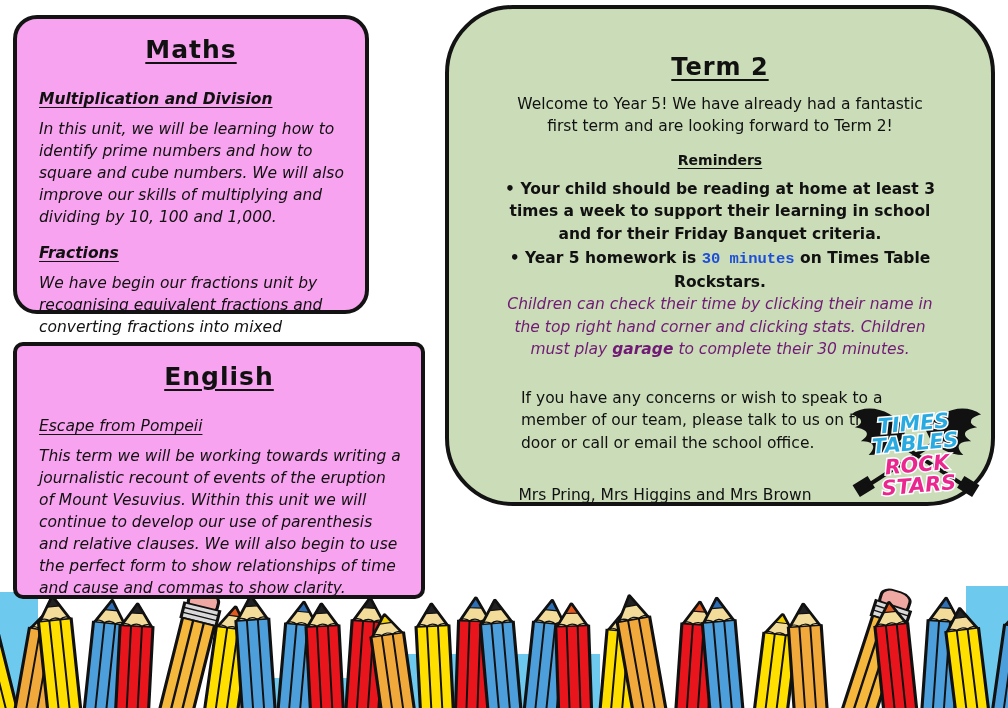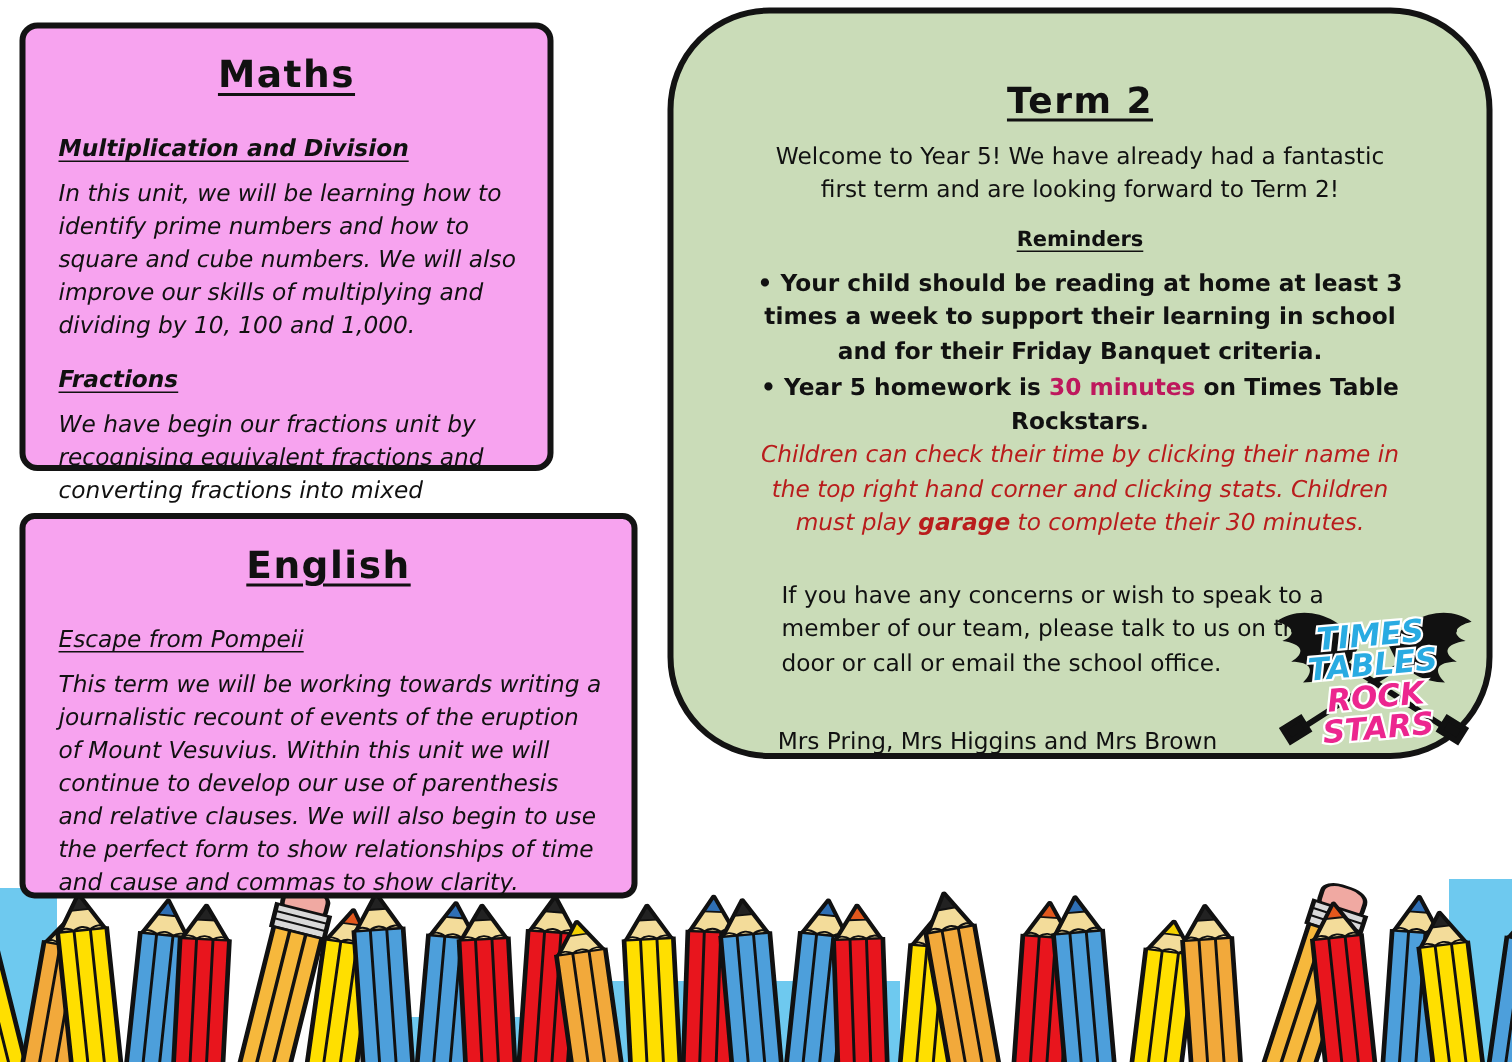--- a/index.html
+++ b/index.html
@@ -11,21 +11,21 @@
     font-family: "DejaVu Sans", "Liberation Sans", sans-serif;
     color: #111111;
   }
 
   
   .box {
     position: absolute;
     border: 4px solid #131313;
     z-index: 2;
   }
-  .box-maths   { left: 13px;  top: 15px;  width: 356px; height: 299px; border-radius: 12px; }
+  .box-maths   { left: 13px;  top: 15px;  width: 356px; height: 299px; border-radius: 24px; }
   .box-english { left: 13px;  top: 342px; width: 412px; height: 257px; border-radius: 10px; }
   .box-term    { left: 445px; top: 5px;   width: 550px; height: 501px; border-radius: 68px; padding: 26px 40px 0 40px; }
 
   .box-title {
     text-align: center;
     font-size: 25px;
     font-weight: bold;
     letter-spacing: 1px;
     text-decoration: underline;
     text-underline-offset: 4px;
@@ -159,24 +159,24 @@
 
   <div class="reminders-heading">Reminders</div>
 
   <div class="bullet-line">
     <span>•</span>
     <span>Your child should be reading at home at least 3 times a week to support their learning in school and for their Friday Banquet criteria.</span>
   </div>
 
   <div class="bullet-line second">
     <span>•</span>
-    <span>Year 5 homework is </span><span style="color: #be185d;">30 minutes</span><span> on Times Table Rockstars.</span>
-  </div>
-
-  <div class="red-note" style="color: #b91c1c;">
+    <span>Year 5 homework is </span><span style="color: #1d4ed8; font-family: Liberation Mono, monospace;">30 minutes</span><span> on Times Table Rockstars.</span>
+  </div>
+
+  <div class="red-note" style="color: #701a75;">
     <span>Children can check their time by clicking their name in the top right hand corner and clicking stats. Children must play </span><b>garage</b><span> to complete their 30 minutes.</span>
   </div>
 
   <div class="concerns">If you have any concerns or wish to speak to a member of our team, please talk to us on the door or call or email the school office.</div>
 
   <div class="signature">Mrs Pring, Mrs Higgins and Mrs Brown</div>
 
   <div class="ttrs-logo">
     <svg viewBox="0 0 140 112">
 

